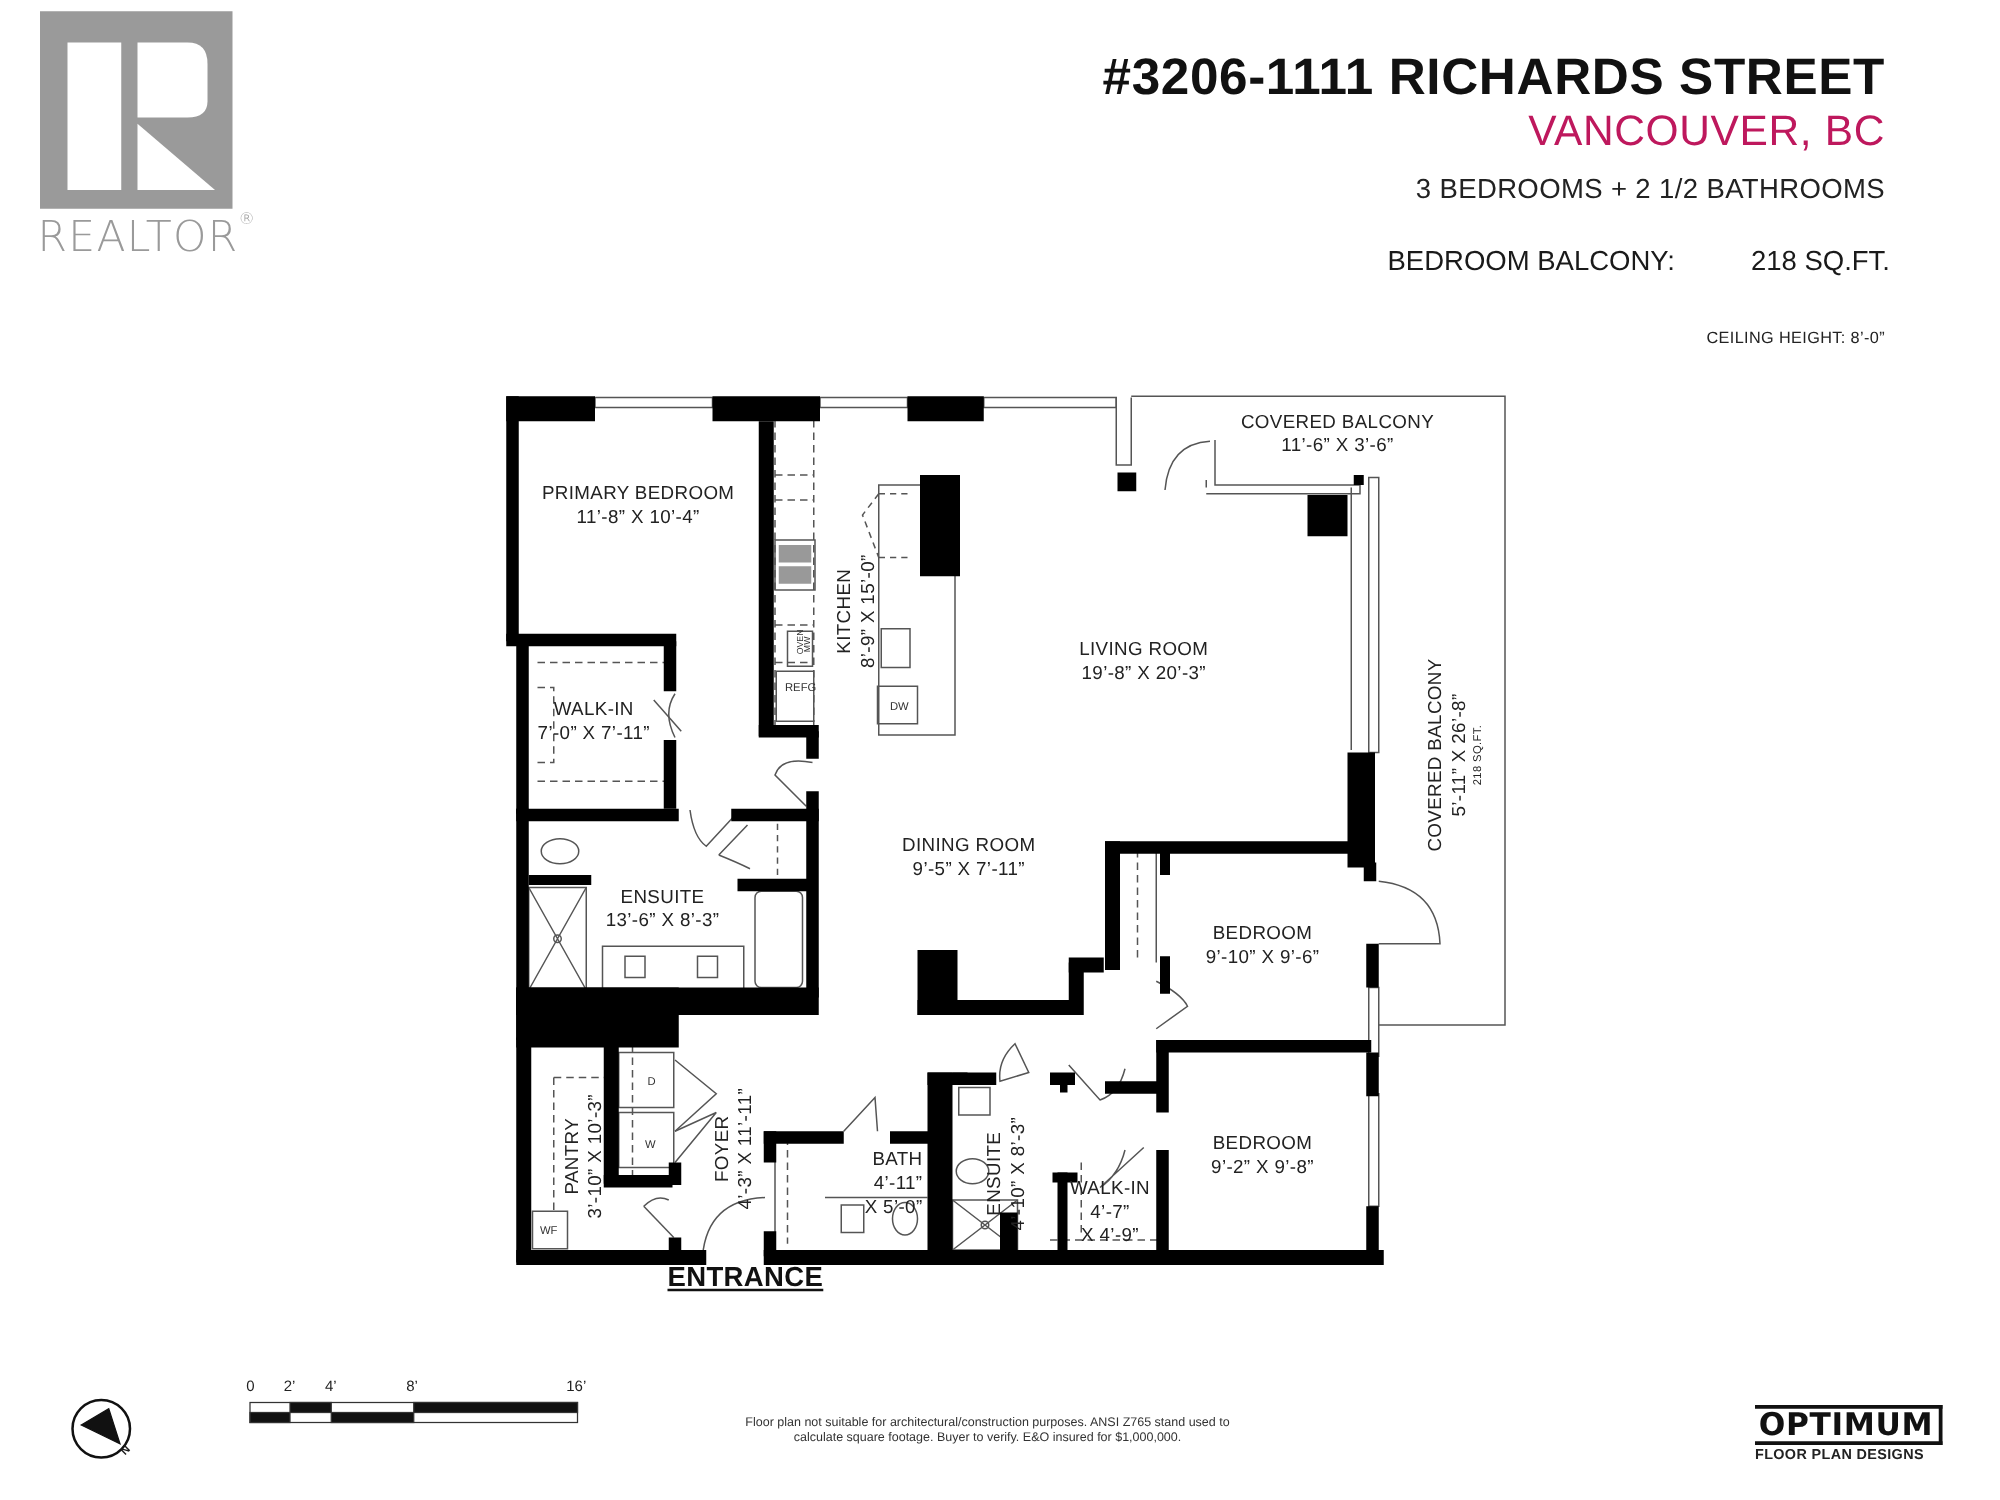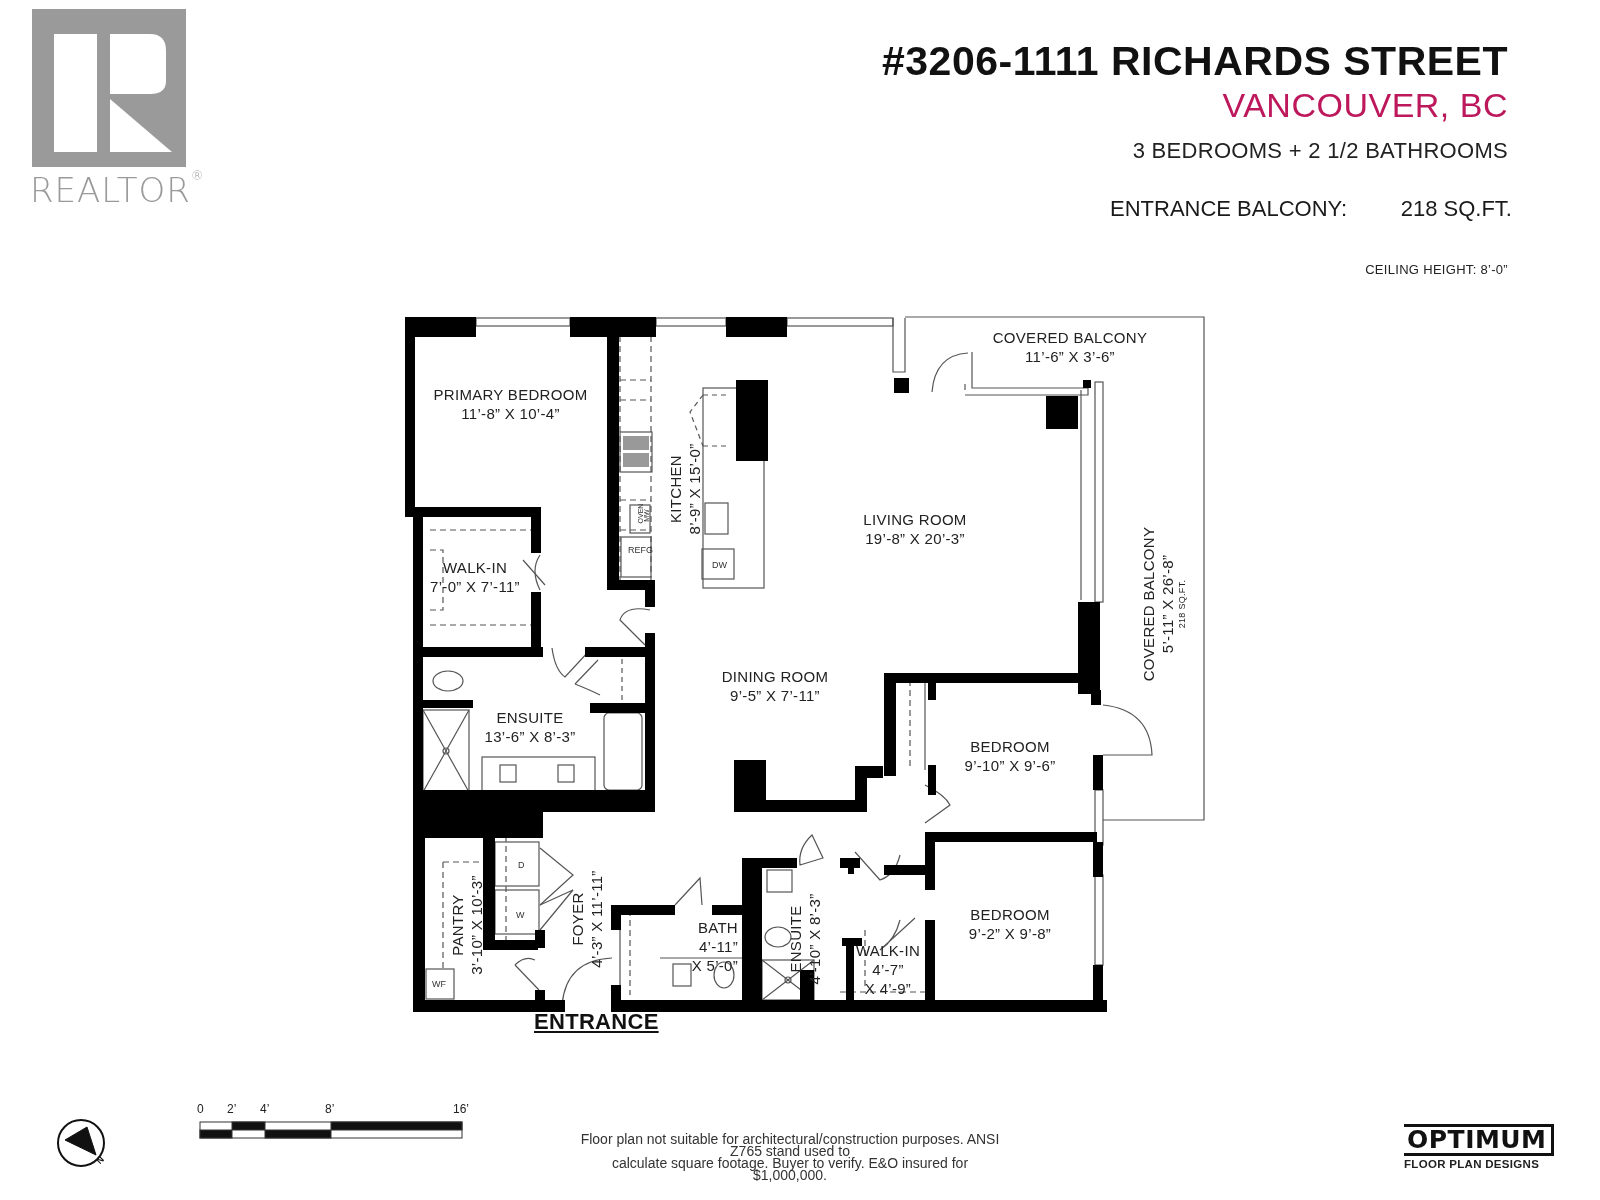--- a/index.html
+++ b/index.html
@@ -23,21 +23,21 @@
   .plan { left:0; top:0; width:1600px; height:1200px; pointer-events:none; }
   .room-label { position:absolute; text-align:center; font-size:15px; line-height:19px; color:#222; white-space:nowrap; letter-spacing:0.3px; }
   .room-label .n { display:block; }
   .vert { transform-origin:center center; transform:rotate(-90deg); }
   .small { font-size:9px; line-height:10px; }
   .appl { position:absolute; font-size:9px; color:#333; }
   .entrance { left:534px; top:1009px; font-size:22px; font-weight:700; text-decoration:underline; color:#111; letter-spacing:0.3px; }
   
   .scale-lbls { left:197px; top:1102px; width:280px; height:16px; font-size:12px; color:#222; }
   .scale-lbls span { position:absolute; }
-  .disclaimer { left:580px; top:1133px; width:420px; text-align:center; font-size:14px; line-height:12px; color:#333; }
+  .disclaimer { left:580px; top:1133px; width:420px; text-align:center; font-size:10px; line-height:12px; color:#333; }
   .opt { left:1404px; top:1124px; }
   .opt-main { border:3px solid #111; border-left:none; padding:0 4px 0 3px; font-size:25px; font-weight:900; letter-spacing:0.5px; line-height:26px; color:#111; font-family:"DejaVu Sans", sans-serif; }
   .opt-sub { font-size:11.5px; font-weight:700; letter-spacing:0.3px; color:#222; margin-top:2px; }
 </style>
 </head>
 <body>
 
 <div class="abs realtor-box">
   <svg width="154" height="158" viewBox="0 0 154 158">
     <rect x="22" y="25" width="43" height="118" fill="#ffffff"></rect>
@@ -46,21 +46,21 @@
   </svg>
 </div>
 <div class="abs realtor-word"><span>REALTOR</span><span class="realtor-reg">®</span></div>
 
 <div class="abs hdr title">#3206-1111 RICHARDS STREET</div>
 <div class="abs hdr city">VANCOUVER, BC</div>
 <div class="abs hdr rooms">3 BEDROOMS + 2 1/2 BATHROOMS</div>
 
 <div class="abs stats">
   <div class="stat-row">
-    <span class="lbl">ENTRANCE BALCONY:</span>
+    <span class="lbl">BEDROOM BALCONY:</span>
     <span>218 SQ.FT.</span>
   </div>
 </div>
 <div class="abs ceiling">CEILING HEIGHT: 8’-0”</div>
 
 <svg class="abs plan" viewBox="0 0 1600 1200">
   <g fill="none" stroke="#555" stroke-width="1.2">
 
     <path d="M905 317 H1204 V820 H1103"></path>
 

